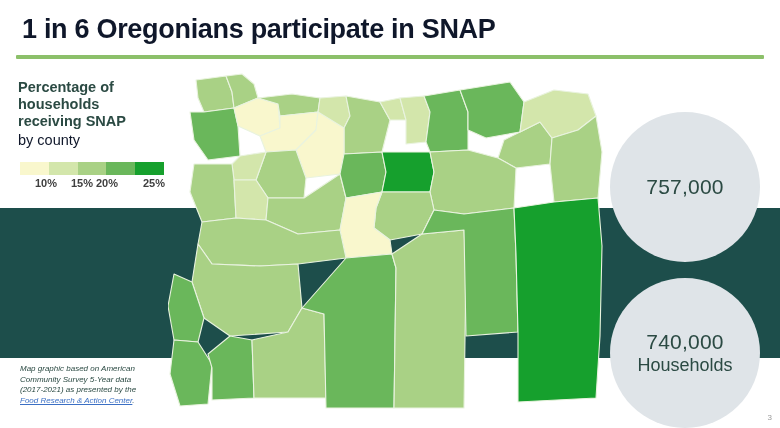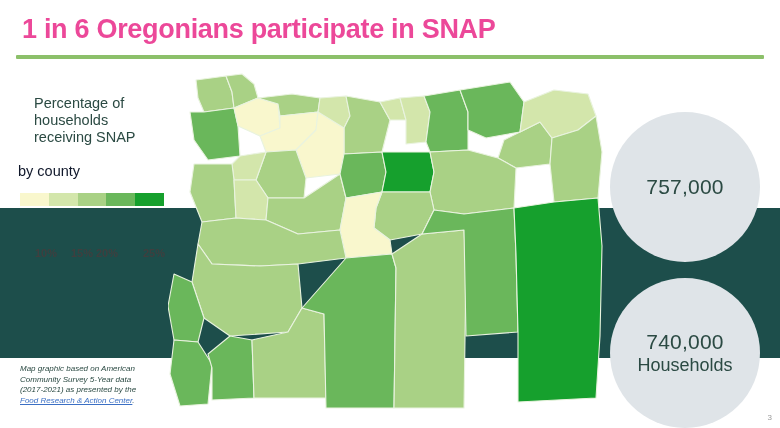--- a/index.html
+++ b/index.html
@@ -14,47 +14,47 @@
   
   .band{
     position:absolute;left:0;top:208px;width:780px;height:150px;
     background:#1d4e4b;
   }
 
   
   .title{
     position:absolute;left:22px;top:14px;
     font-size:27px;font-weight:bold;letter-spacing:-0.3px;
-    color:#ec4899;white-space:nowrap;
+    color:#0f172a;white-space:nowrap;
   }
   .title-rule{
     position:absolute;left:16px;top:55px;width:748px;height:4px;
     background:#8cc06a;border-radius:1px;
   }
 
   
   .legend{position:absolute;left:18px;top:79px;width:172px;}
   .legend-title{
-    font-size:14.5px;font-weight:normal;line-height:17px;
-    color:#2b4a43;margin:16px;
+    font-size:14.5px;font-weight:bold;line-height:17px;
+    color:#2b4a43;margin:0;
   }
   .legend-sub{
     font-size:14.5px;font-weight:normal;line-height:18px;
     color:#0f172a;margin-top:1px;
   }
   .legend-scale{
     margin-top:13px;margin-left:2px;
     display:flex;width:144px;height:13px;
   }
   .legend-scale span{flex:1 1 0;display:block;height:13px;}
   .legend-ticks{
     position:relative;width:144px;margin-left:2px;height:16px;
     font-size:11px;font-weight:bold;color:#3f3f3f;
   }
-  .legend-ticks b{position:absolute;top:2px;font-weight:bold;margin-top:39px;}
+  .legend-ticks b{position:absolute;top:2px;font-weight:bold;}
 
   
   .map-wrap{
     position:absolute;left:168px;top:68px;width:450px;height:348px;
   }
   .map-wrap svg{display:block;width:450px;height:348px;}
   .cty{stroke:#e9f3df;stroke-width:1.1;stroke-linejoin:round;}
 
   
   .circle{

